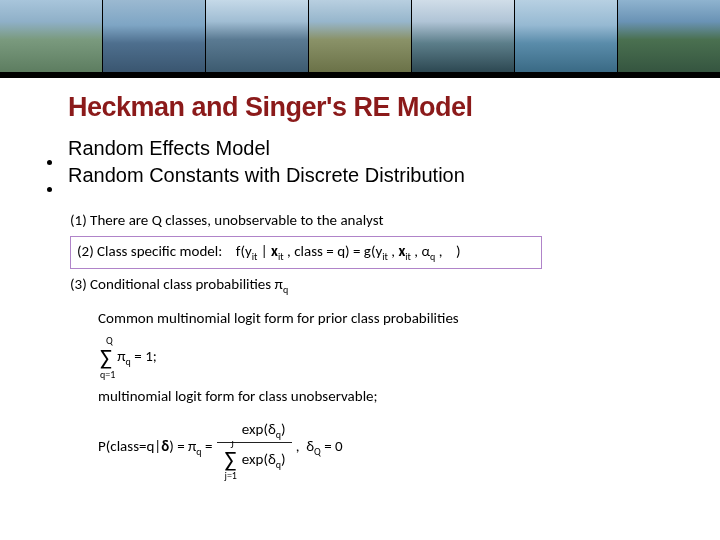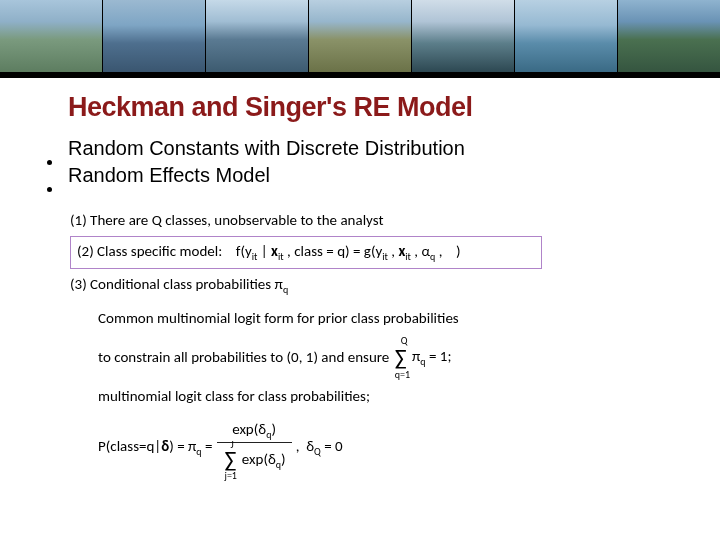--- a/index.html
+++ b/index.html
@@ -84,21 +84,21 @@
     display: inline-block;
     text-align: right;
   }
   .indent { margin-left: 28px; }
   .bold { font-weight: 600; }
   .sub { font-size: 10px; vertical-align: sub; }
   .sup { font-size: 10px; vertical-align: super; }
   .frac {
     display: inline-block;
     vertical-align: middle;
-    text-align: center;
+    text-align: right;
     margin: 0 4px;
   }
   .frac .num { display:block; border-bottom: 1px solid #222; padding: 0 6px; }
   .frac .den { display:block; padding: 0 6px; }
   .bigop {
     font-size: 22px;
     display: inline-block;
     vertical-align: middle;
     margin: 0 2px;
   }
@@ -117,57 +117,56 @@
   <div class="photo p7"></div>
 </div>
 
 <h1 class="title">Heckman and Singer's RE Model</h1>
 
 <div class="bullets">
   <div class="bullet-row">
     <div class="dot-wrap">
         <div class="dot"></div>
       </div>
-    <div class="bullet-text">Random Constants with Discrete Distribution</div>
+    <div class="bullet-text">Random Effects Model</div>
   </div>
   <div class="bullet-row">
     <div class="dot-wrap">
         <div class="dot"></div>
       </div>
-    <div class="bullet-text">Random Effects Model</div>
+    <div class="bullet-text">Random Constants with Discrete Distribution</div>
   </div>
 </div>
 
 <div class="math-block">
 
   <div class="row">(1) There are Q classes, unobservable to the analyst</div>
 
   <div class="row">
     <span class="boxed">
       <span>(2) Class specific model:</span>
       <span>&nbsp;&nbsp;</span>
       <span>f(y<span class="sub">it</span> | <span class="bold">x</span><span class="sub">it</span> , class = q) = g(y<span class="sub">it</span> , <span class="bold">x</span><span class="sub">it</span> , α<span class="sub">q</span> ,&nbsp;&nbsp;&nbsp;&nbsp;)</span>
     </span>
   </div>
 
   <div class="row">(3) Conditional class probabilities π<span class="sub">q</span></div>
 
   <div class="row indent pad-top">Common multinomial logit form for prior class probabilities</div>
 
   <div class="row indent pad-top">
-    <span>to constrain all probabilities to (0, 1) and ensure</span>
     <span class="bigop" style="position:relative;">
       <span class="sup" style="position:absolute; top:-8px; left:6px;">Q</span>
       <span>∑</span>
       <span class="sub" style="position:absolute; bottom:-8px; left:0;margin-top:12px;">q=1</span>
     </span>
     <span>π<span class="sub">q</span> = 1;</span>
   </div>
 
-  <div class="row indent pad-top">multinomial logit class for class probabilities;</div>
+  <div class="row indent pad-top">multinomial logit form for class unobservable;</div>
 
   <div class="row indent pad-top" style="display:flex; align-items:center;">
     <span>P(class=q|<span class="bold">δ</span>) = π<span class="sub">q</span> = </span>
     <span class="frac">
       <span class="num">exp(δ<span class="sub">q</span>)</span>
       <span class="den">
         <span class="bigop" style="position:relative;">
           <span class="sup" style="position:absolute; top:-6px; left:6px;">J</span>
           <span>∑</span>
           <span class="sub" style="position:absolute; bottom:-6px; left:0;">j=1</span>

